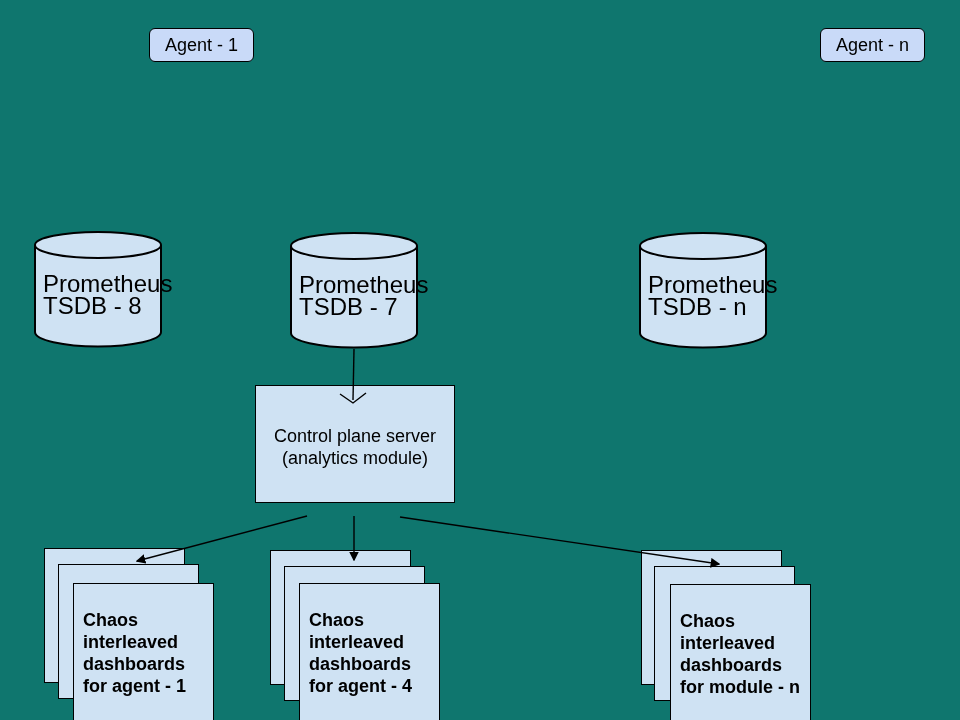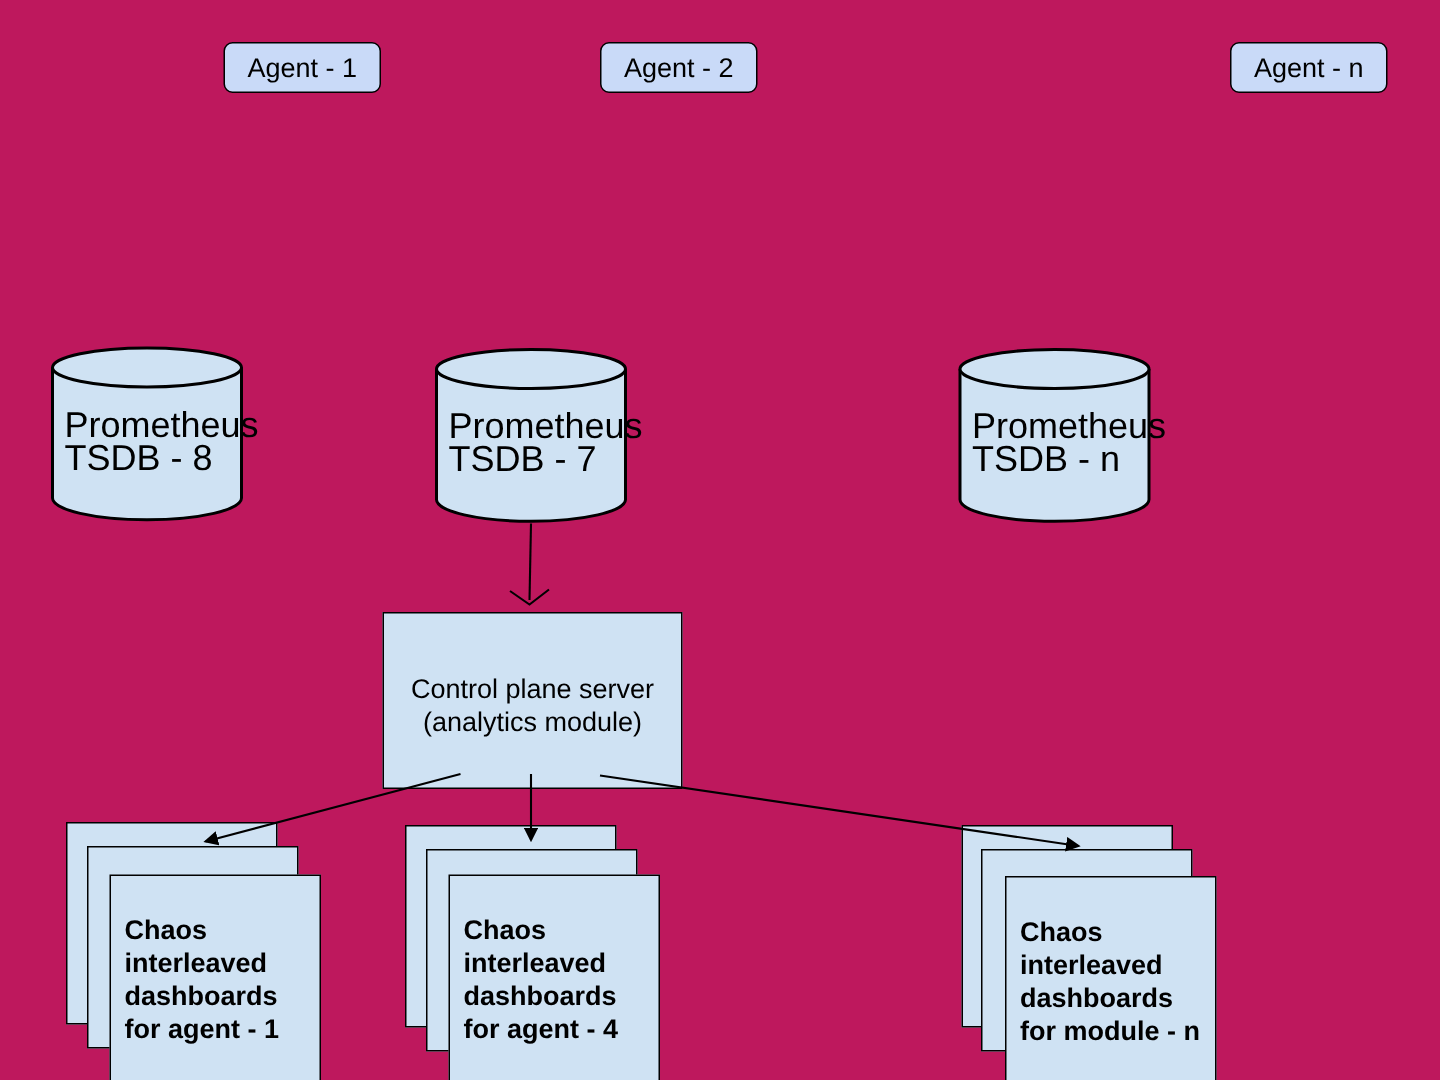--- a/index.html
+++ b/index.html
@@ -1,18 +1,18 @@
 <!DOCTYPE html>
 <html><head>
 <meta charset="utf-8">
 <style>
   html,body{margin:0;padding:0;background:#000;}
   .canvas{
     position:relative;width:960px;height:720px;overflow:hidden;
-    background:#be185d;
+    background:#0f766e;
     font-family:"Liberation Sans",sans-serif;
     color:#000;
   }
   
   .chip{
     position:absolute;top:28px;width:105px;height:34px;
     background:#c9daf8;border:1.5px solid #000;border-radius:6px;
     box-sizing:border-box;
     display:flex;align-items:center;justify-content:center;
     font-size:18px;
@@ -21,21 +21,21 @@
   
   .cyl{position:absolute;width:130px;height:119px;}
   .cyl-1{left:33px;top:230px}.cyl-2{left:289px;top:231px}.cyl-n{left:638px;top:231px}
   .cyl svg{display:block}
   .cyl-label{
     position:absolute;left:10px;top:43px;
     font-size:24px;line-height:22px;
   }
   
   .control{
-    position:absolute;left:255px;top:408px;width:200px;height:118px;
+    position:absolute;left:255px;top:385px;width:200px;height:118px;
     background:#cfe2f3;border:1px solid #000;box-sizing:border-box;
     display:flex;flex-direction:column;align-items:center;justify-content:center;
     padding-top:6px;text-align:center;
     font-size:18px;line-height:22px;
   }
   
   .stack{position:absolute;width:180px;height:180px;}
   .stack-1{left:44px;top:548px}.stack-2{left:270px;top:550px}.stack-n{left:641px;top:550px}
   .page{
     position:absolute;width:141px;height:135px;
@@ -54,23 +54,20 @@
   }
   .edge{stroke:#000;stroke-width:1.4;fill:none;}
 </style>
 </head>
 <body>
 
 <div class="canvas">
 
   <div class="chip chip-1">
     <span>Agent - 1</span>
-  </div>
-  <div class="chip chip-2">
-    <span>Agent - 2</span>
   </div>
   <div class="chip chip-n">
     <span>Agent - n</span>
   </div>
 
   <div class="cyl cyl-1">
     <svg width="130" height="119" viewBox="0 0 130 119">
       <path d="M2,15 v87 a63,14.5 0 0 0 126,0 v-87" fill="#cfe2f3" stroke="#000" stroke-width="2"></path>
       <ellipse cx="65" cy="15" rx="63" ry="13" fill="#cfe2f3" stroke="#000" stroke-width="2"></ellipse>
     </svg>

